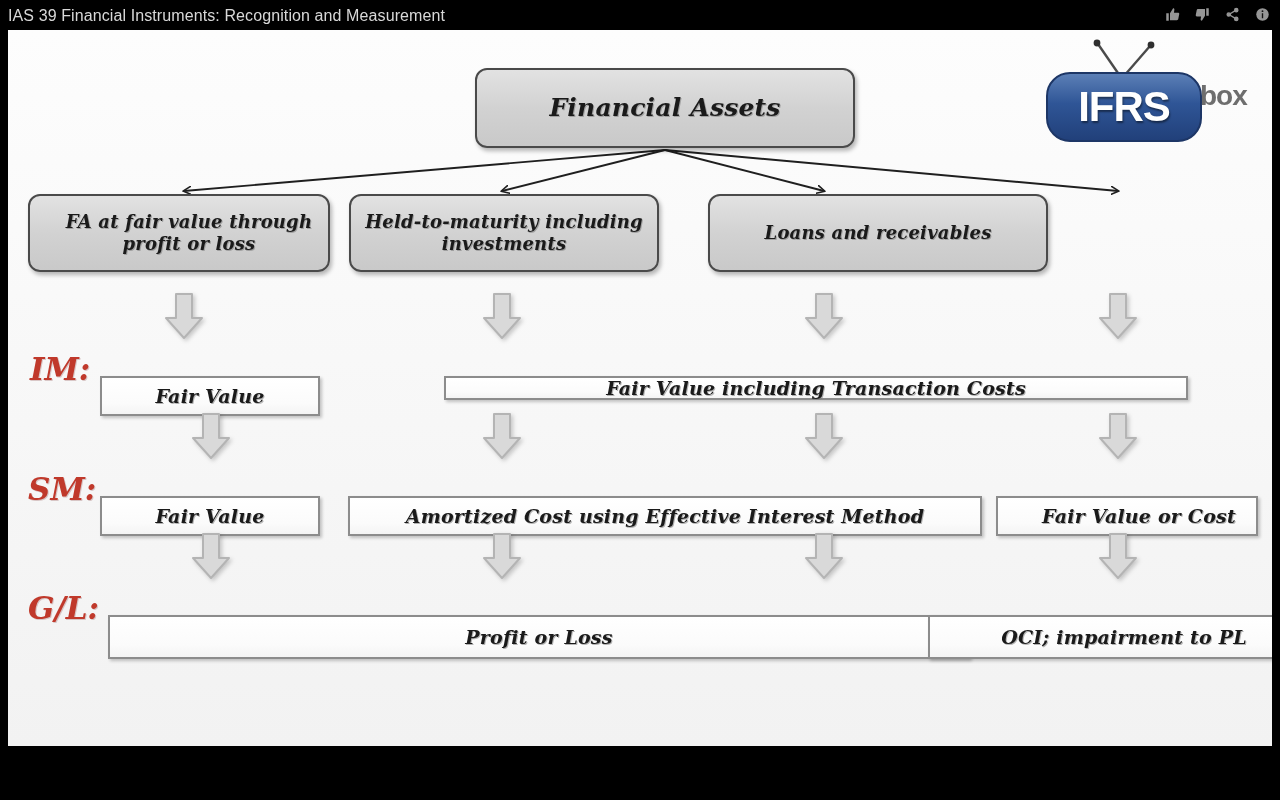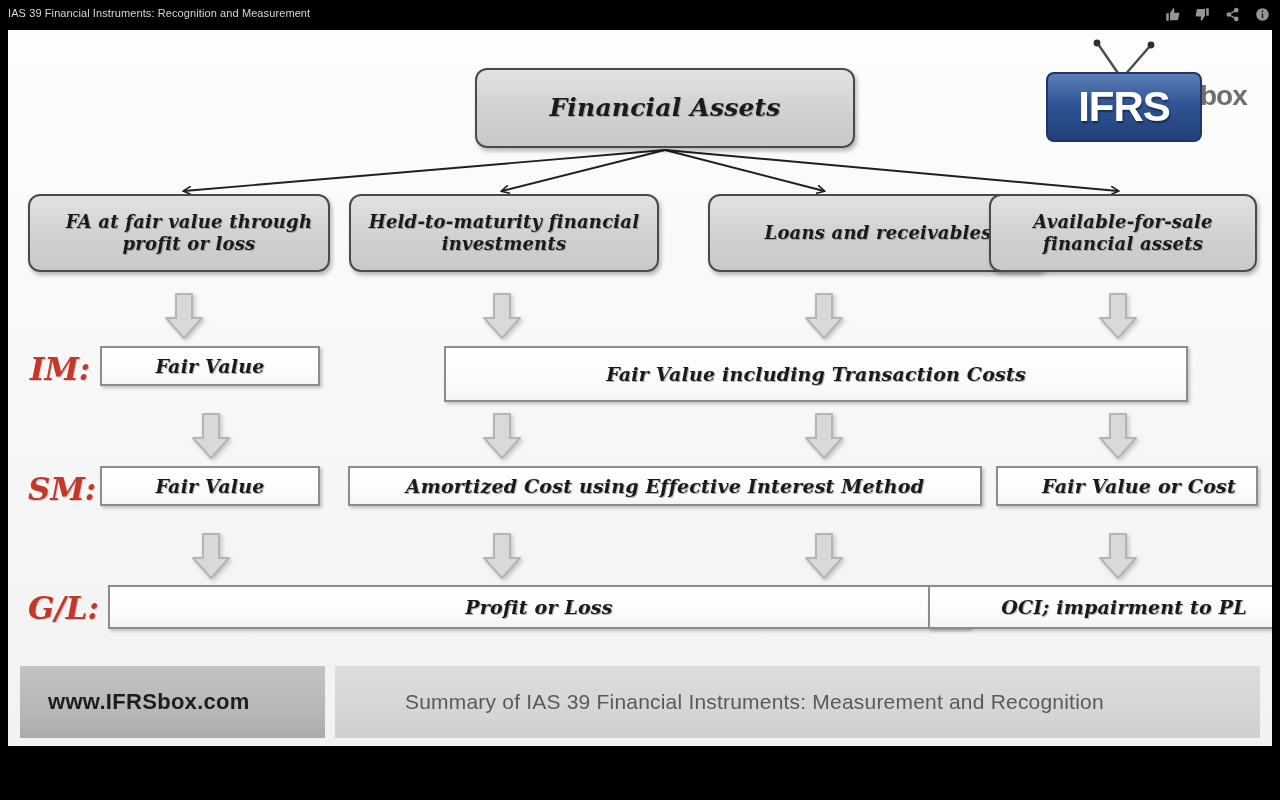--- a/index.html
+++ b/index.html
@@ -2,21 +2,21 @@
 <html><head>
 <meta charset="utf-8">
 <title>IAS 39 Financial Instruments</title>
 <style>
   html,body{margin:0;padding:0;background:#000;}
   body{width:1280px;height:800px;overflow:hidden;font-family:"Liberation Sans",sans-serif;}
 
   
   #player{position:relative;width:1280px;height:800px;background:#000;}
   #topbar{position:absolute;left:0;top:0;width:1280px;height:30px;background:#000;}
-  #video-title{position:absolute;left:8px;top:7px;font-size:11px;color:#d8d8d8;
+  #video-title{position:absolute;left:8px;top:7px;font-size:16px;color:#d8d8d8;
     letter-spacing:.1px;white-space:nowrap;}
   #top-actions{position:absolute;right:10px;top:4px;display:flex;align-items:center;gap:14px;}
   .tbicon{width:16px;height:20px;opacity:.75;display:flex;align-items:center;justify-content:center;}
   .tbicon svg{display:block;}
 
   
   #slide{position:absolute;left:8px;top:30px;width:1264px;height:716px;
     background:linear-gradient(180deg,#fdfdfd 0%,#f7f7f7 55%,#f2f2f2 100%);
     overflow:hidden;}
 
@@ -38,52 +38,52 @@
   .cat .script{font-size:18px;padding:0 8px;}
   #cat0{left:20px;top:164px;width:302px;padding-left:20px;}
   #cat1{left:341px;top:164px;width:310px;}
   #cat2{left:666px;top:164px;width:340px;margin-left:34px;}
   #cat3{left:981px;top:164px;width:268px;}
 
   
   .wbox{position:absolute;box-sizing:border-box;border:2px solid #8c8c8c;
     background:linear-gradient(180deg,#ffffff 0%,#fbfbfb 70%,#f4f4f4 100%);
     box-shadow:2px 2px 3px rgba(0,0,0,.22);
-    display:flex;align-items:center;justify-content:center;text-align:center;}
+    display:flex;align-items:center;justify-content:center;text-align:center;margin-top:30px;}
   .wbox .script{font-size:19px;padding:0 6px;}
 
   
   .rowlab{position:absolute;font-family:"DejaVu Serif",serif;font-style:italic;font-weight:bold;
     font-size:31px;color:#c0392b;text-shadow:1px 1px 0 rgba(180,140,140,.45);}
 
   
   #lab-im{left:22px;top:321px;}
   #im-a{left:92px;top:316px;width:220px;height:40px;}
-  #im-b{left:436px;top:316px;width:744px;height:56px;}
+  #im-b{left:436px;top:316px;width:744px;height:24px;}
   
   #lab-sm{left:20px;top:441px;}
   #sm-a{left:92px;top:436px;width:220px;height:40px;}
   #sm-b{left:340px;top:436px;width:634px;height:40px;}
   #sm-c{left:988px;top:436px;width:262px;height:40px;padding-left:24px;}
   
   #lab-gl{left:20px;top:560px;text-align:right;}
   #gl-a{left:100px;top:555px;width:862px;height:44px;}
   #gl-b{left:920px;top:555px;width:392px;height:44px;}
 
   
   .darrow{position:absolute;width:42px;height:48px;}
   .darrow svg{display:block;width:42px;height:48px;
     filter:drop-shadow(2px 2px 2px rgba(0,0,0,.2));}
 
   
   #connectors{position:absolute;left:0;top:0;width:1264px;height:716px;pointer-events:none;}
 
   
   #logo{position:absolute;right:0px;top:8px;width:248px;height:118px;}
-  #logo-tv{position:absolute;left:22px;top:34px;width:152px;height:66px;border-radius:8px;
+  #logo-tv{position:absolute;left:22px;top:34px;width:152px;height:66px;border-radius:24px;
     background:linear-gradient(180deg,#5b7fb6 0%,#2f5596 45%,#21407a 100%);
     border:2px solid #1d3666;
     display:flex;align-items:center;justify-content:center;}
   #logo-ifrs{font-family:"Liberation Sans",sans-serif;font-weight:bold;font-size:42px;
     color:#fff;letter-spacing:-1px;text-shadow:1px 2px 2px rgba(0,0,0,.45);line-height:1;}
   #logo-box{position:absolute;left:176px;top:44px;font-family:"Liberation Sans",sans-serif;
     font-weight:bold;font-size:28px;color:#6e6e6e;letter-spacing:-1px;line-height:1;}
   #logo-ant{position:absolute;left:22px;top:0;width:152px;height:40px;}
 
   
@@ -166,27 +166,24 @@
       <div id="logo-tv">
         <span id="logo-ifrs">IFRS</span>
       </div>
       <div id="logo-box">box</div>
     </div>
 
     <div class="gbox cat" id="cat0">
       <span class="script">FA at fair value through profit or loss</span>
     </div>
     <div class="gbox cat" id="cat1">
-      <span class="script">Held-to-maturity financial investments</span>
+      <span class="script">Held-to-maturity including investments</span>
     </div>
     <div class="gbox cat" id="cat2">
       <span class="script">Loans and receivables</span>
-    </div>
-    <div class="gbox cat" id="cat3">
-      <span class="script">Available-for-sale financial assets</span>
     </div>
 
     <div class="darrow" style="left:155px;top:262px;">
       <svg viewBox="0 0 42 48">
           <path d="M13 2 h16 v24 h10 L21 46 L3 26 h10 z" fill="#d9d9d9" stroke="#b4b4b4" stroke-width="2" stroke-linejoin="round"></path>
         </svg>
     </div>
     <div class="darrow" style="left:473px;top:262px;">
       <svg viewBox="0 0 42 48">
           <path d="M13 2 h16 v24 h10 L21 46 L3 26 h10 z" fill="#d9d9d9" stroke="#b4b4b4" stroke-width="2" stroke-linejoin="round"></path>
@@ -265,23 +262,15 @@
     </div>
 
     <div class="rowlab" id="lab-gl">G/L:</div>
     <div class="wbox" id="gl-a">
       <span class="script">Profit or Loss</span>
     </div>
     <div class="wbox" id="gl-b">
       <span class="script">OCI; impairment to PL</span>
     </div>
 
-    <div id="footer">
-      <div id="footer-url">
-        <span>www.IFRSbox.com</span>
-      </div>
-      <div id="footer-cap">
-        <span>Summary of IAS 39 Financial Instruments: Measurement and Recognition</span>
-      </div>
-    </div>
 
   </div>
 </div>
 
 </body></html>

